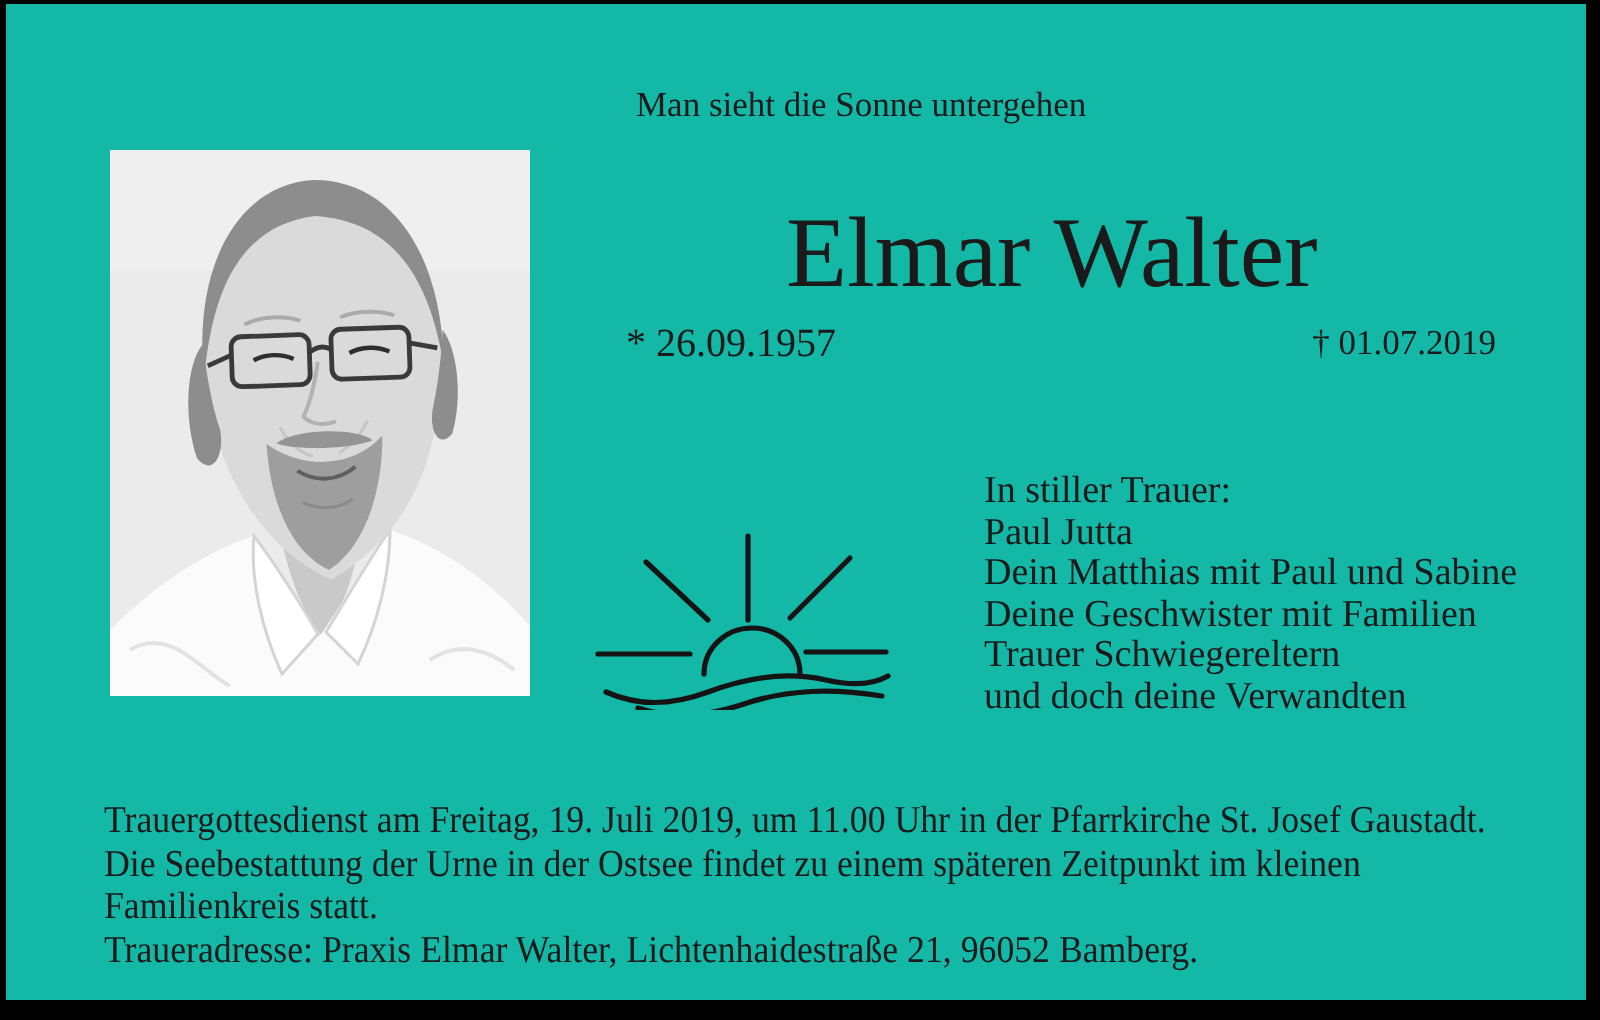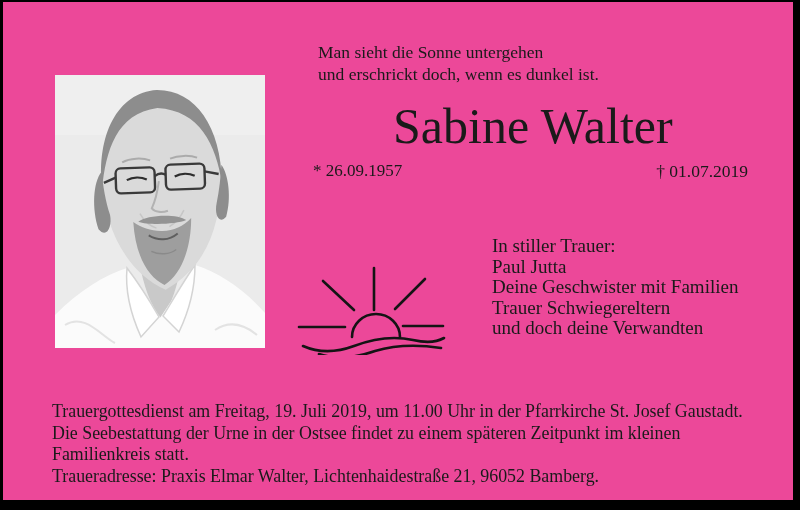--- a/index.html
+++ b/index.html
@@ -1,32 +1,32 @@
 <!DOCTYPE html>
 <html><head>
 <meta charset="utf-8">
 <style>
   html,body { margin:0; padding:0; background:#ffffff; }
   .page {
     position:relative;
     width:800px; height:510px;
     box-sizing:border-box;
-    background:#ec4899;
+    background:#14b8a6;
     border-style:solid;
     border-color:#000000;
     border-width:2px 7px 10px 3px;   
     font-family:"Liberation Serif", serif;
     color:#1a1a1a;
     overflow:hidden;
     padding-left:30px;
   }
   .abs { position:absolute; }
   .quote { left:315px; top:39px; font-size:17.5px; line-height:22px; white-space:nowrap; }
   .name  { left:390px; top:99px; font-size:50px; line-height:1; white-space:nowrap; }
-  .birth { left:310px; top:159px; font-size:17px; white-space:nowrap; }
+  .birth { left:310px; top:159px; font-size:20px; white-space:nowrap; }
   .death { right:45px; top:159px; font-size:17.5px; white-space:nowrap; text-align:left; }
   .mourners { left:489px; top:234px; font-size:19px; line-height:20.6px; white-space:nowrap; }
   .footer {
     left:49px; top:398px; font-size:19px; line-height:21.5px; white-space:nowrap;
     transform:scaleX(0.94); transform-origin:left top;
   }
   .photo-frame { left:52px; top:73px; width:210px; height:273px; }
   .sun-frame   { left:294px; top:258px; width:150px; height:95px; }
   svg { display:block; }
 </style>
@@ -78,24 +78,23 @@
         <path d="M77 146 C 78 180 90 202 106 210 C 122 201 134 176 135 144 C 127 152 117 156 106 156 C 95 156 85 152 77 146 Z" fill="#9e9e9e"></path>
         <path d="M82 146 C 90 139 122 139 130 146 C 120 150 92 150 82 146 Z" fill="#949494"></path>
         <path d="M92 160 C 101 166 112 166 121 159" stroke="#5f5f5f" stroke-width="2" fill="none"></path>
         <path d="M94 176 C 102 180 112 180 119 175" stroke="#8a8a8a" stroke-width="1.5" fill="none"></path>
       </g>
     </svg>
   </div>
 
   <div class="abs quote">
     <div>Man sieht die Sonne untergehen</div>
-    <div>und erschrickt doch, wenn es dunkel ist.</div>
   </div>
 
-  <div class="abs name">Sabine Walter</div>
+  <div class="abs name">Elmar Walter</div>
 
   <div class="abs birth">* 26.09.1957</div>
   <div class="abs death">† 01.07.2019</div>
 
   <div class="abs sun-frame">
     <svg viewBox="0 0 150 95" width="150" height="95">
       <g stroke="#141414" stroke-width="2.6" fill="none" stroke-linecap="round">
         <path d="M77 8 L77 50"></path>
         <path d="M26 21 L57 50"></path>
         <path d="M128 19 L98 49"></path>
@@ -104,20 +103,21 @@
         <path d="M55 77 A 24 23 0 0 1 103 77"></path>
         <path d="M6 86 C 22 93 38 93 57 86 C 78 78 98 76 116 80 C 129 83 140 82 147 78"></path>
         <path d="M22 94 C 40 100 58 98 78 91 C 98 85 118 84 144 88"></path>
       </g>
     </svg>
   </div>
 
   <div class="abs mourners">
     <div>In stiller Trauer:</div>
     <div>Paul Jutta</div>
+    <div>Dein Matthias mit Paul und Sabine</div>
     <div>Deine Geschwister mit Familien</div>
     <div>Trauer Schwiegereltern</div>
     <div>und doch deine Verwandten</div>
   </div>
 
   <div class="abs footer">
     <div>Trauergottesdienst am Freitag, 19. Juli 2019, um 11.00 Uhr in der Pfarrkirche St. Josef Gaustadt.</div>
     <div>Die Seebestattung der Urne in der Ostsee findet zu einem späteren Zeitpunkt im kleinen</div>
     <div>Familienkreis statt.</div>
     <div>Traueradresse: Praxis Elmar Walter, Lichtenhaidestraße 21, 96052 Bamberg.</div>

